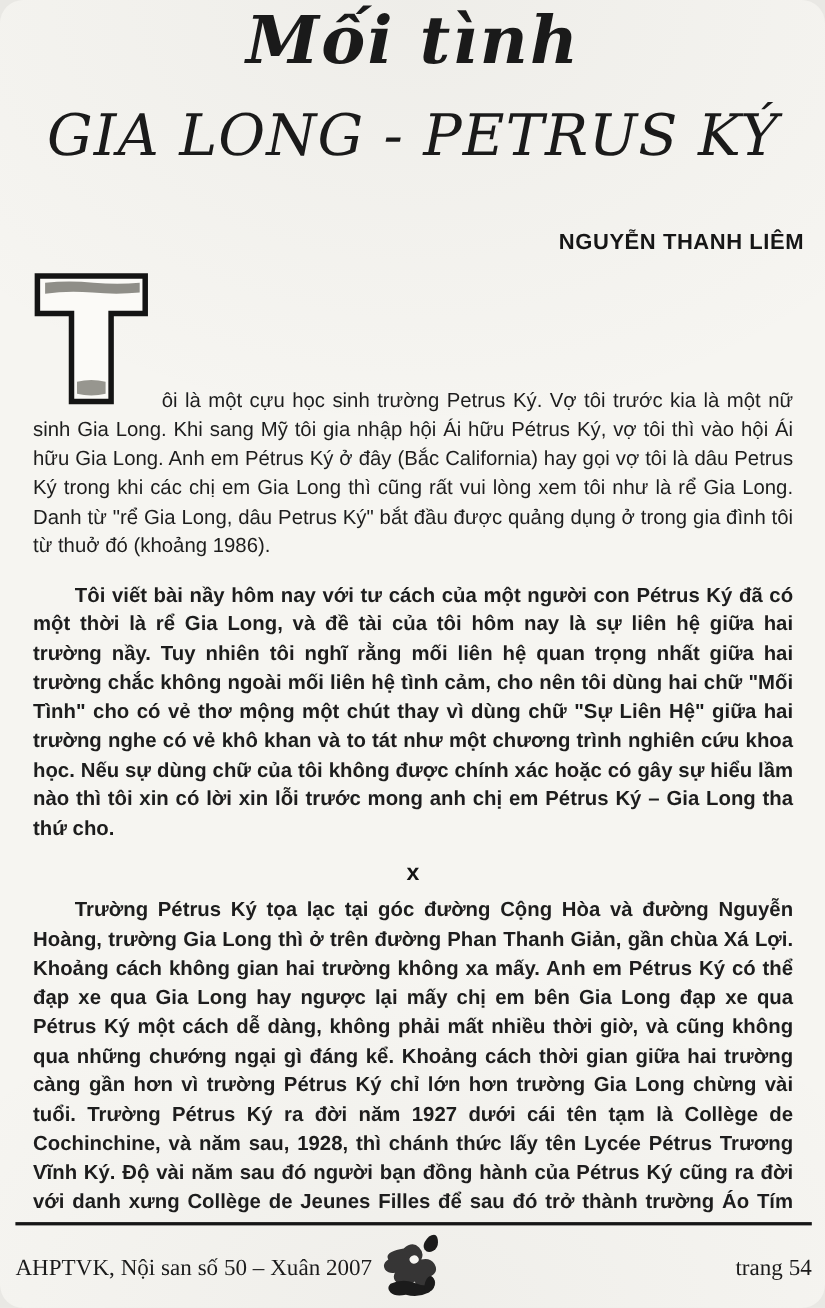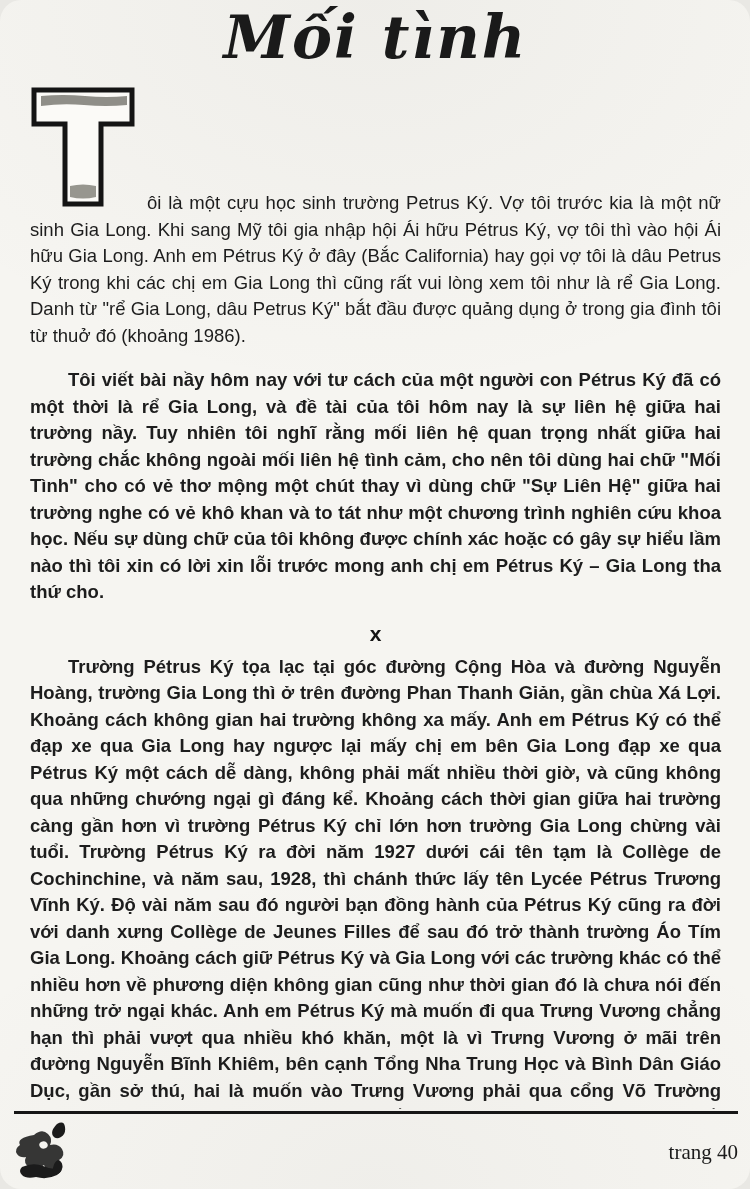--- a/index.html
+++ b/index.html
@@ -101,21 +101,23 @@
   .stamp svg { display: block; }
 </style>
 </head>
 <body>
 
 <div class="page">
   <div class="content">
 
     <h1 class="title-script">Mối tình</h1>
 
+    <h2 class="title-main">GIA LONG - PETRUS KÝ</h2>
 
+    <div class="author">NGUYỄN THANH LIÊM</div>
 
     <p class="body-par first-par">
       <span class="dropcap">
         <svg width="106" height="124" viewBox="0 0 106 124" xmlns="http://www.w3.org/2000/svg">
           <path d="M4 5 H102 V39 H71 V119 H35 V39 H4 Z" fill="#fbfaf7" stroke="#141414" stroke-width="5" stroke-linejoin="miter"></path>
           <path d="M11 11 q22 -2 44 0 q22 2 42 0 l0 9 q-21 2 -43 0 q-22 -2 -43 1 z" fill="#8f8e88"></path>
           <path d="M40 101 q13 -3 26 0 l0 11 q-13 3 -26 0 z" fill="#97968f"></path>
         </svg>
       </span><span>ôi là một cựu học sinh trường Petrus Ký. Vợ tôi trước kia là một nữ sinh Gia Long. Khi sang Mỹ tôi gia nhập hội Ái hữu Pétrus Ký, vợ tôi thì vào hội Ái hữu Gia Long. Anh em Pétrus Ký ở đây (Bắc California) hay gọi vợ tôi là dâu Petrus Ký trong khi các chị em Gia Long thì cũng rất vui lòng xem tôi như là rể Gia Long. Danh từ "rể Gia Long, dâu Petrus Ký" bắt đầu được quảng dụng ở trong gia đình tôi từ thuở đó (khoảng 1986).</span>
     </p>
@@ -123,26 +125,27 @@
     <p class="body-par indent-par par-2">Tôi viết bài nầy hôm nay với tư cách của một người con Pétrus Ký đã có một thời là rể Gia Long, và đề tài của tôi hôm nay là sự liên hệ giữa hai trường nầy. Tuy nhiên tôi nghĩ rằng mối liên hệ quan trọng nhất giữa hai trường chắc không ngoài mối liên hệ tình cảm, cho nên tôi dùng hai chữ "Mối Tình" cho có vẻ thơ mộng một chút thay vì dùng chữ "Sự Liên Hệ" giữa hai trường nghe có vẻ khô khan và to tát như một chương trình nghiên cứu khoa học. Nếu sự dùng chữ của tôi không được chính xác hoặc có gây sự hiểu lầm nào thì tôi xin có lời xin lỗi trước mong anh chị em Pétrus Ký – Gia Long tha thứ cho.</p>
 
     <div class="separator">x</div>
 
     <p class="body-par indent-par par-3">Trường Pétrus Ký tọa lạc tại góc đường Cộng Hòa và đường Nguyễn Hoàng, trường Gia Long thì ở trên đường Phan Thanh Giản, gần chùa Xá Lợi. Khoảng cách không gian hai trường không xa mấy. Anh em Pétrus Ký có thể đạp xe qua Gia Long hay ngược lại mấy chị em bên Gia Long đạp xe qua Pétrus Ký một cách dễ dàng, không phải mất nhiều thời giờ, và cũng không qua những chướng ngại gì đáng kể. Khoảng cách thời gian giữa hai trường càng gần hơn vì trường Pétrus Ký chỉ lớn hơn trường Gia Long chừng vài tuổi. Trường Pétrus Ký ra đời năm 1927 dưới cái tên tạm là Collège de Cochinchine, và năm sau, 1928, thì chánh thức lấy tên Lycée Pétrus Trương Vĩnh Ký. Độ vài năm sau đó người bạn đồng hành của Pétrus Ký cũng ra đời với danh xưng Collège de Jeunes Filles để sau đó trở thành trường Áo Tím Gia Long. Khoảng cách giữ Pétrus Ký và Gia Long với các trường khác có thể nhiều hơn về phương diện không gian cũng như thời gian đó là chưa nói đến những trở ngại khác. Anh em Pétrus Ký mà muốn đi qua Trưng Vương chẳng hạn thì phải vượt qua nhiều khó khăn, một là vì Trưng Vương ở mãi trên đường Nguyễn Bĩnh Khiêm, bên cạnh Tổng Nha Trung Học và Bình Dân Giáo Dục, gần sở thú, hai là muốn vào Trưng Vương phải qua cổng Võ Trường Toản. Ngược lại anh em Chu văn An muốn lại Gia Long thì cũng hơi xa, nhất là phải đi ngang qua địa phận của anh em Pétrus Ký. Vả lại Chu văn An và Trưng Vương chỉ mới di cư vào Nam từ niên khóa 1954-1955</p>
   </div>
 
   <div class="footer-rule"></div>
 
   <div class="footer">
+    <span class="footer-left">AHPTVK, Nội san số 50 – Xuân 2007</span>
     <span class="stamp">
       <svg width="58" height="60" viewBox="0 0 58 60" xmlns="http://www.w3.org/2000/svg">
         <g fill="#1b1b1b">
           <path d="M43 2 q7 -4 8 3 q1 7 -4 10 q-5 3 -8 -1 q-3 -5 4 -12 z"></path>
           <path d="M20 13 q8 -7 14 -1 q5 5 2 11 q8 -2 12 4 q4 7 -3 11 q5 4 3 9 q-2 6 -9 4 q-7 -2 -9 -8 q-8 6 -15 2 q-6 -4 -3 -10 q-6 1 -9 -3 q-3 -5 3 -9 q-4 -7 14 -10 z" opacity="0.88"></path>
           <path d="M27 20 q4 -2 6 1 q2 3 -1 5 q-4 2 -6 -1 q-2 -3 1 -5 z" fill="#f6f5f1"></path>
           <path d="M8 45 q11 -5 21 -1 q9 4 15 2 q5 3 -1 7 q-10 5 -21 2 q-10 2 -14 -2 q-4 -4 0 -8 z"></path>
           <path d="M44 38 q5 2 4 8 q-1 6 -6 6 q-4 0 -3 -6 q1 -6 5 -8 z"></path>
         </g>
       </svg>
     </span>
-    <span class="footer-right">trang 40</span>
+    <span class="footer-right">trang 54</span>
   </div>
 </div>
 
 </body></html>

